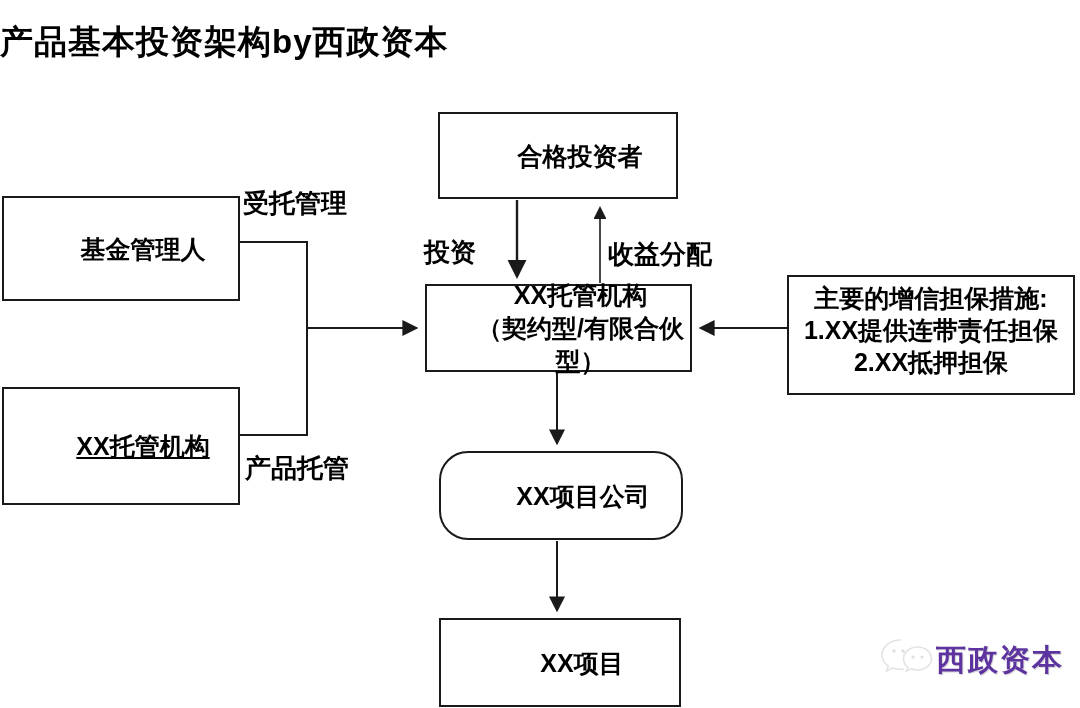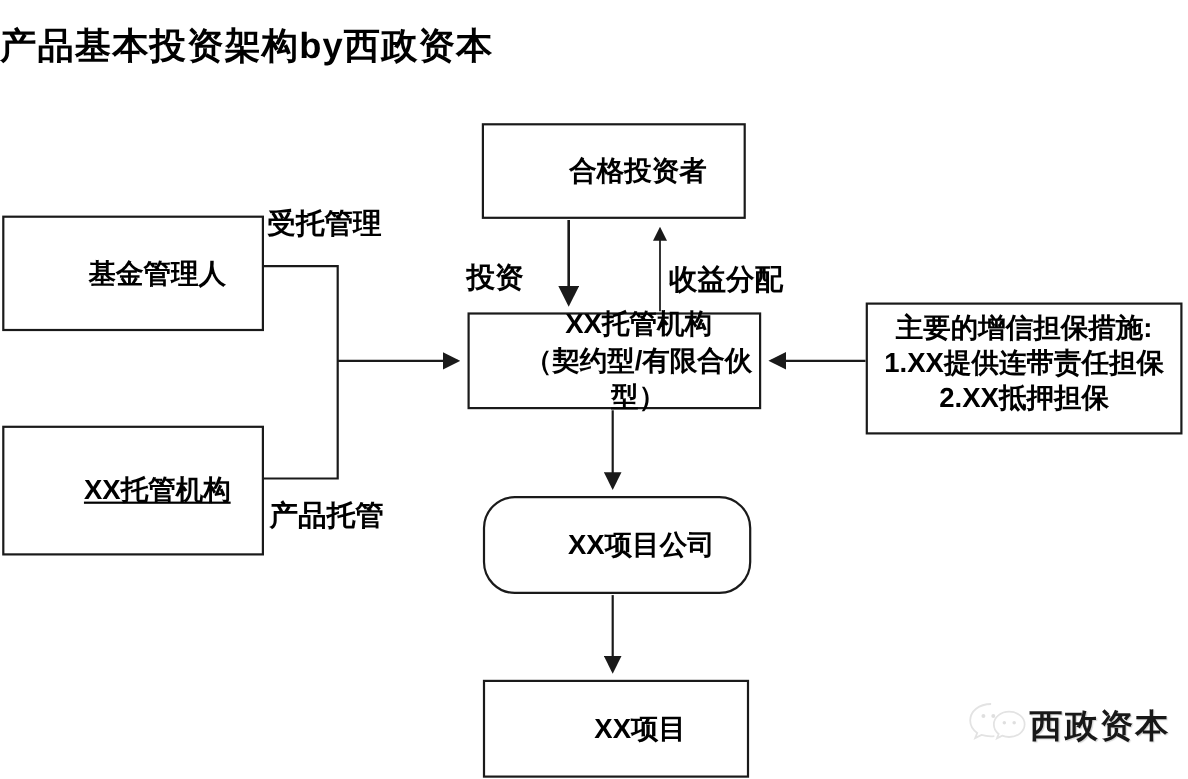--- a/index.html
+++ b/index.html
@@ -61,21 +61,21 @@
   #connectors { position: absolute; left: 0; top: 0; width: 1080px; height: 708px; }
   .watermark {
     position: absolute;
     left: 876px; top: 634px;
     display: flex; align-items: center;
     opacity: 0.9;
   }
   .watermark-text {
     font-size: 30px;
     font-weight: 700;
-    color: #000000;
+    color: #4c1d95;
     text-shadow: 1px 1px 1px #cfcfcf, -1px -1px 1px #ffffff;
     letter-spacing: 2px;
   }
 </style>
 </head>
 <body>
 
 <div id="canvas">
 
   <div class="title">产品基本投资架构by西政资本</div>

